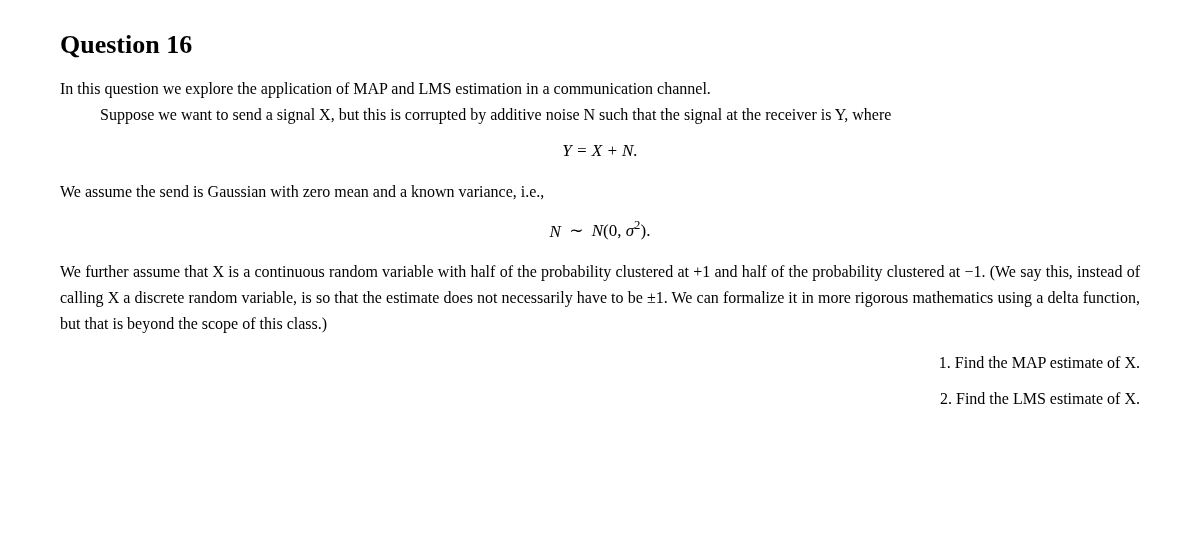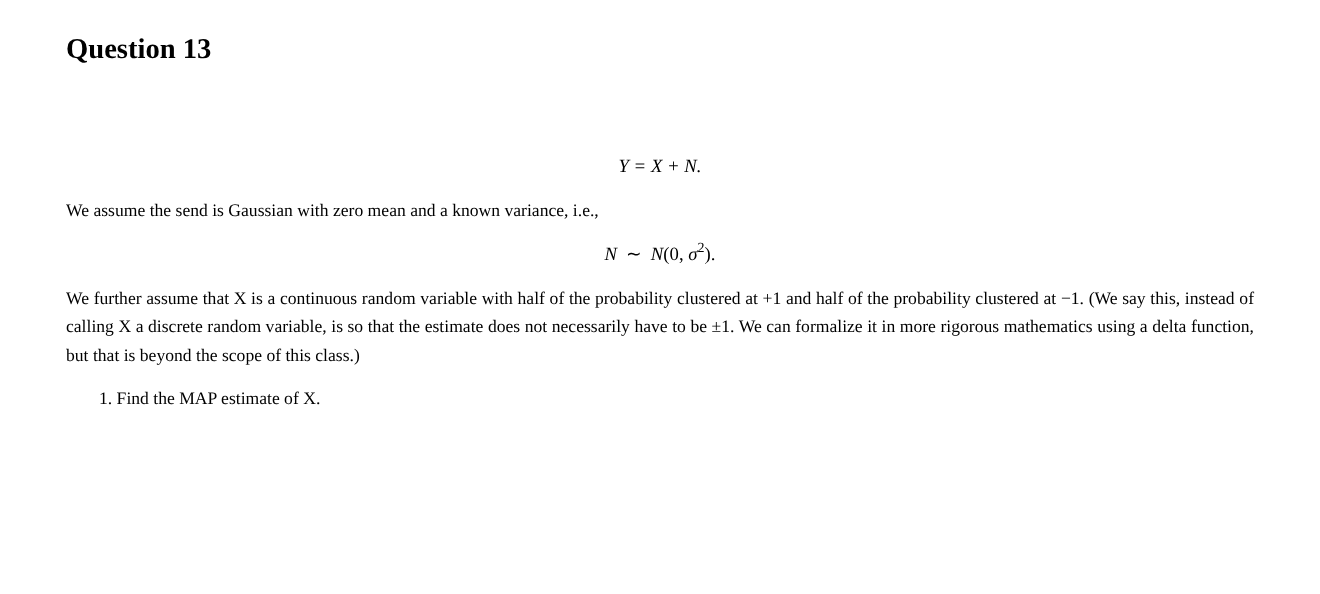--- a/index.html
+++ b/index.html
@@ -43,20 +43,21 @@
       font-style: italic;
     }
 
     .equation-block .eq {
       display: inline-block;
     }
 
     .list-section {
       margin-top: 6px;
       margin-left: 30px;
+      text-align: right;
     }
 
     .list-item {
       margin-bottom: 10px;
       font-family: "Computer Modern", Georgia, serif;
       font-size: 16px;
       line-height: 1.6;
     }
 
     
@@ -66,25 +67,25 @@
     }
 
     sup {
       font-size: 0.75em;
       vertical-align: super;
     }
   </style>
 </head>
 <body>
 
-<h1 class="question-title">Question 13</h1>
+<h1 class="question-title">Question 16</h1>
 
 <div class="paragraph">
-  <br>
-  <span class="indent">&nbsp;&nbsp;&nbsp;&nbsp;&nbsp;</span>
+  <span>In this question we explore the application of MAP and LMS estimation in a communication channel.</span><br>
+  <span class="indent">&nbsp;&nbsp;&nbsp;&nbsp;&nbsp;</span><span>Suppose we want to send a signal X, but this is corrupted by additive noise N such that the signal at the receiver is Y, where</span>
 </div>
 
 <div class="equation-block">
   <span class="eq math">
     <span><i>Y</i></span>
     <span> = </span>
     <span><i>X</i></span>
     <span> + </span>
     <span><i>N</i>.</span>
   </span>
@@ -103,13 +104,16 @@
 </div>
 
 <div class="paragraph">
   <span>We further assume that X is a continuous random variable with half of the probability clustered at +1 and half of the probability clustered at −1. (We say this, instead of calling X a discrete random variable, is so that the estimate does not necessarily have to be ±1. We can formalize it in more rigorous mathematics using a delta function, but that is beyond the scope of this class.)</span>
 </div>
 
 <div class="list-section">
   <div class="list-item">
     <span>1.  Find the MAP estimate of X.</span>
   </div>
+  <div class="list-item">
+    <span>2.  Find the LMS estimate of X.</span>
+  </div>
 </div>
 
 </body></html>

